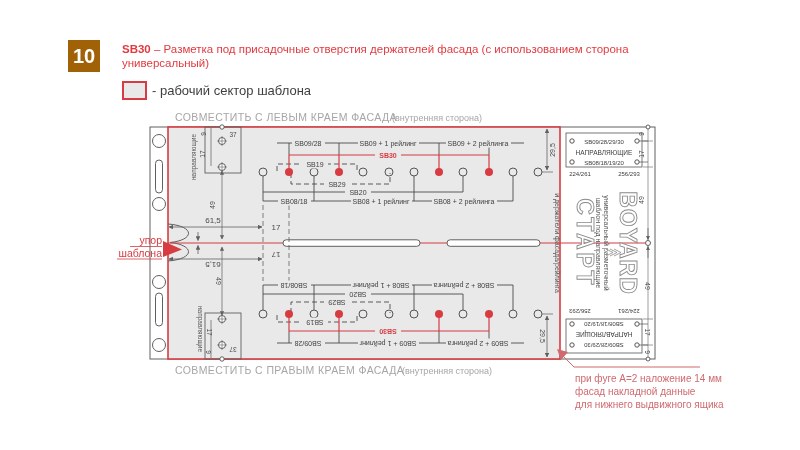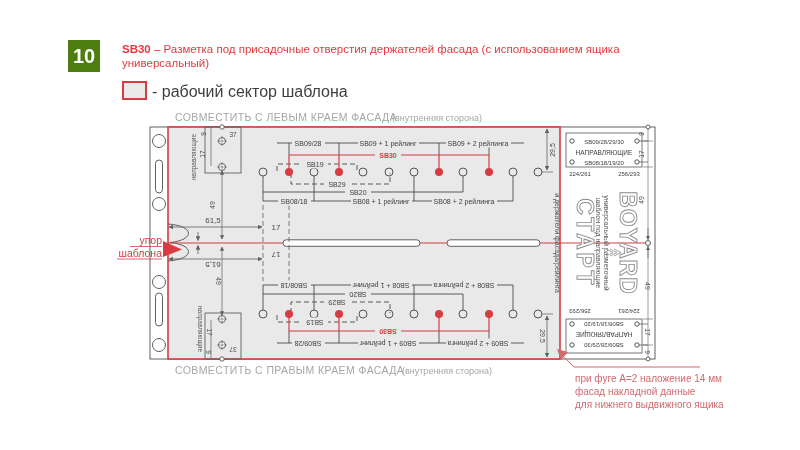--- a/index.html
+++ b/index.html
@@ -1,32 +1,32 @@
 <!DOCTYPE html>
 <html><head>
 <meta charset="utf-8">
 <style>
   html,body{margin:0;padding:0;}
   body{width:800px;height:450px;position:relative;background:#ffffff;overflow:hidden;
        font-family:"Liberation Sans",sans-serif;}
   .abs{position:absolute;}
-  #step-box{left:68px;top:40px;width:32px;height:32px;background:#4d7c0f;color:#fff;
+  #step-box{left:68px;top:40px;width:32px;height:32px;background:#a16207;color:#fff;
             font-size:20px;font-weight:bold;display:flex;align-items:center;justify-content:center;}
   #title{left:122px;top:42px;width:600px;color:#e23a40;font-size:11.5px;line-height:14px;}
   #title b{font-weight:bold;}
   #legend-swatch{left:122px;top:81px;width:21px;height:15px;background:#e9e9e9;border:2px solid #d63c42;}
-  #legend-label{left:152px;top:83px;font-size:16px;color:#3f3f3f;}
+  #legend-label{left:152px;top:83px;font-size:13px;color:#3f3f3f;}
   svg text{font-family:"Liberation Sans",sans-serif;}
 </style>
 </head>
 <body>
 
 <div class="abs" id="step-box">10</div>
 <div class="abs" id="title">
-  <div><b>SB30</b> <span>– Разметка под присадочные отверстия держателей фасада (с использованием ящика</span></div>
+  <div><b>SB30</b> <span>– Разметка под присадочные отверстия держателей фасада (с использованием сторона</span></div>
   <div>универсальный)</div>
 </div>
 <div class="abs" id="legend-swatch"></div>
 <div class="abs" id="legend-label">- рабочий сектор шаблона</div>
 
 <svg class="abs" style="left:0;top:0" width="800" height="450" viewBox="0 0 800 450">
   <defs>
     <marker id="arr" viewBox="0 0 10 10" refX="9" refY="5" markerWidth="6" markerHeight="6" orient="auto">
       <path d="M0,0L10,5L0,10z" fill="#606060"></path>
     </marker>

